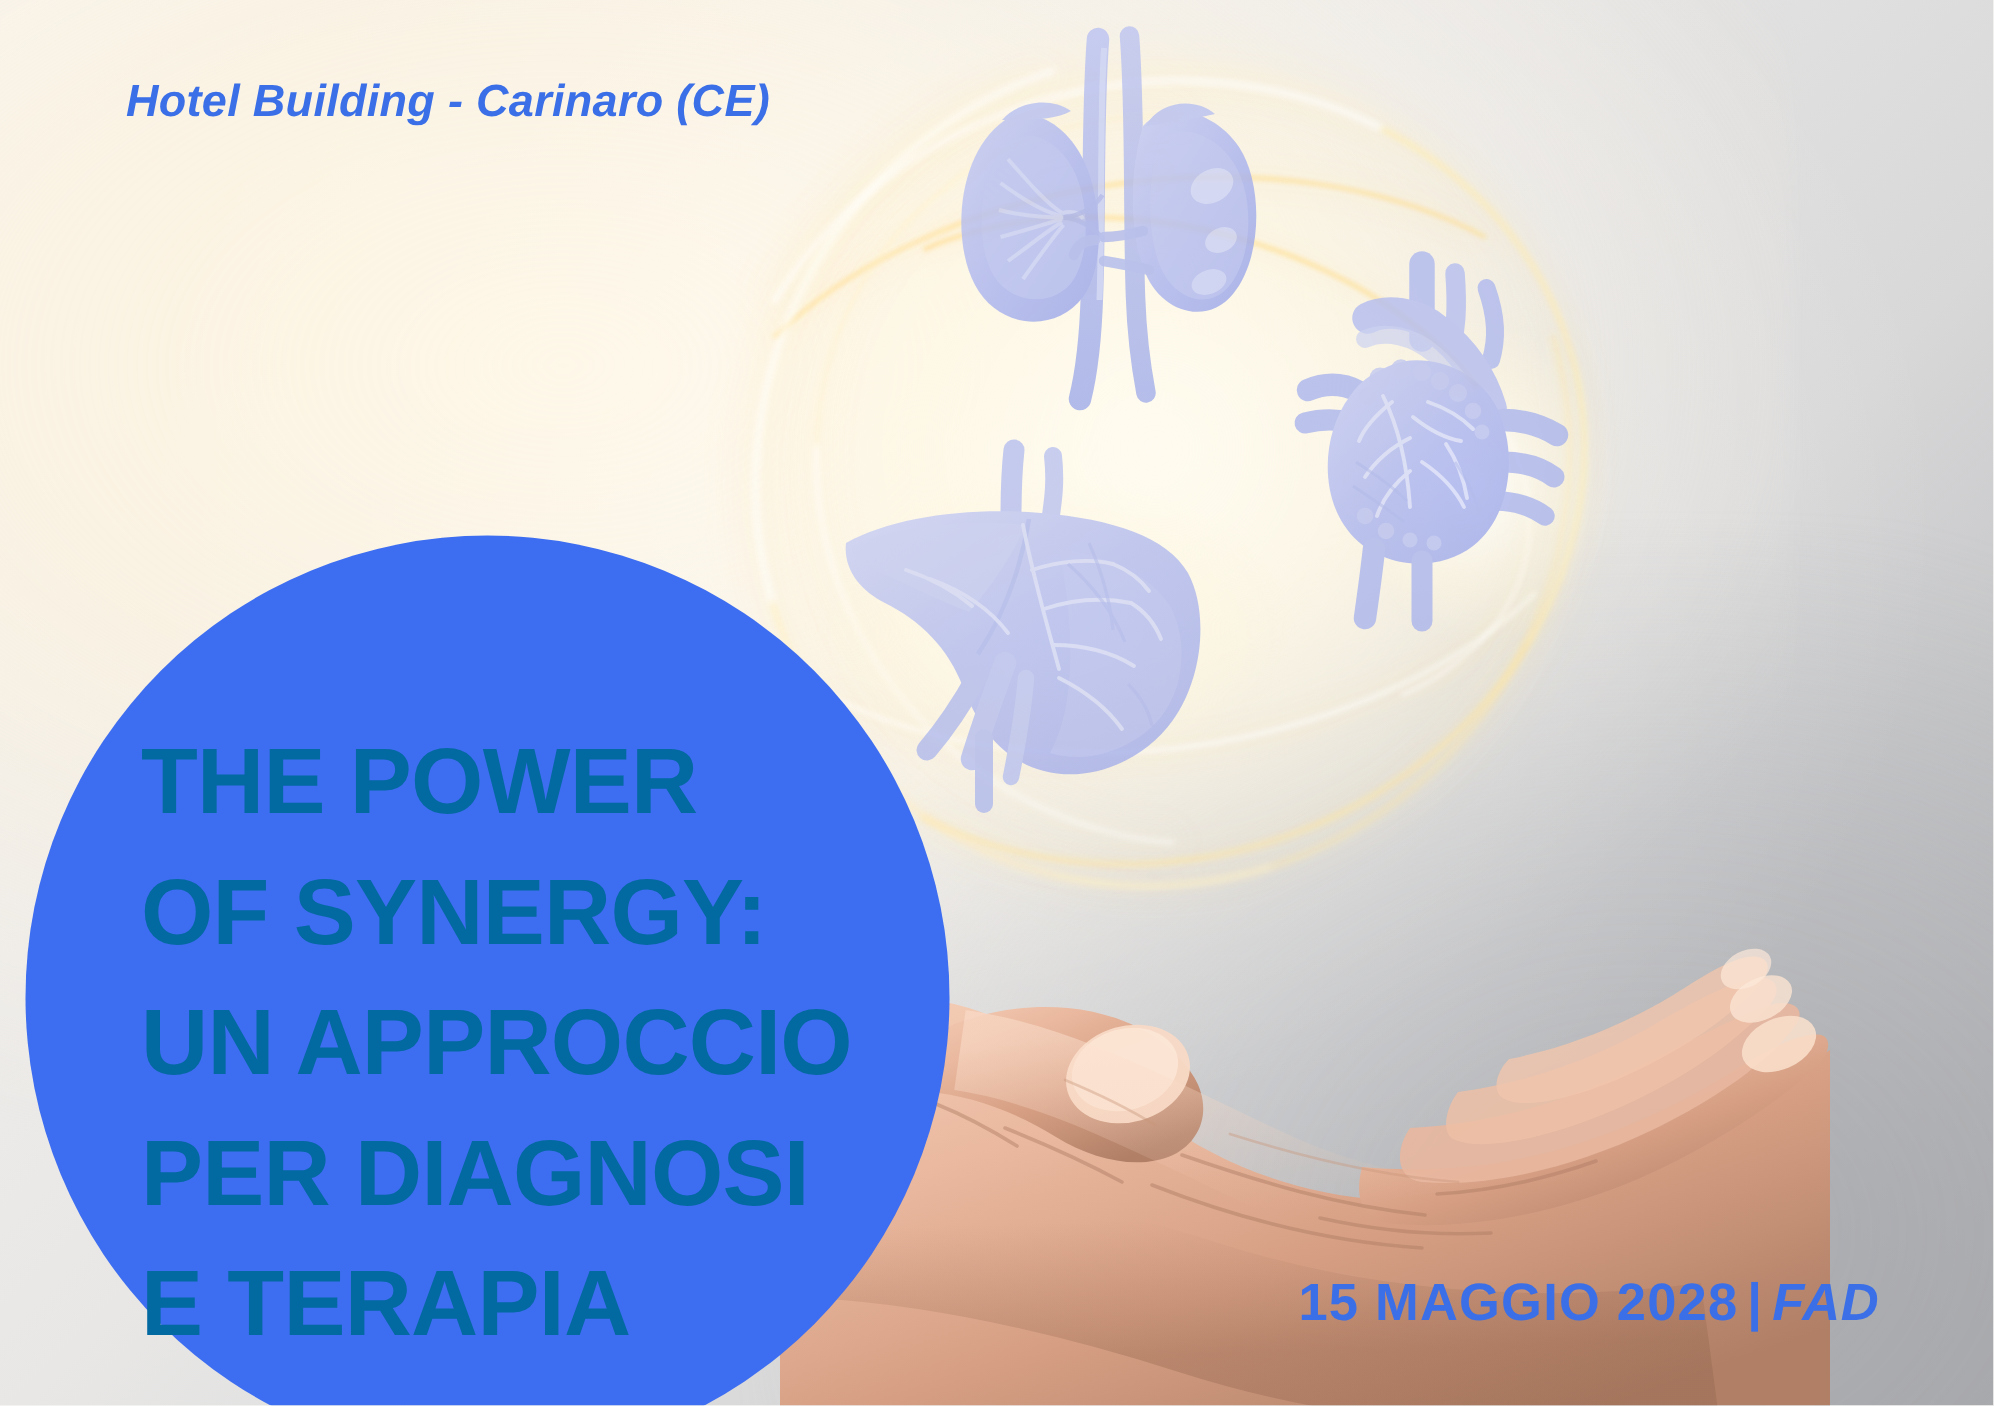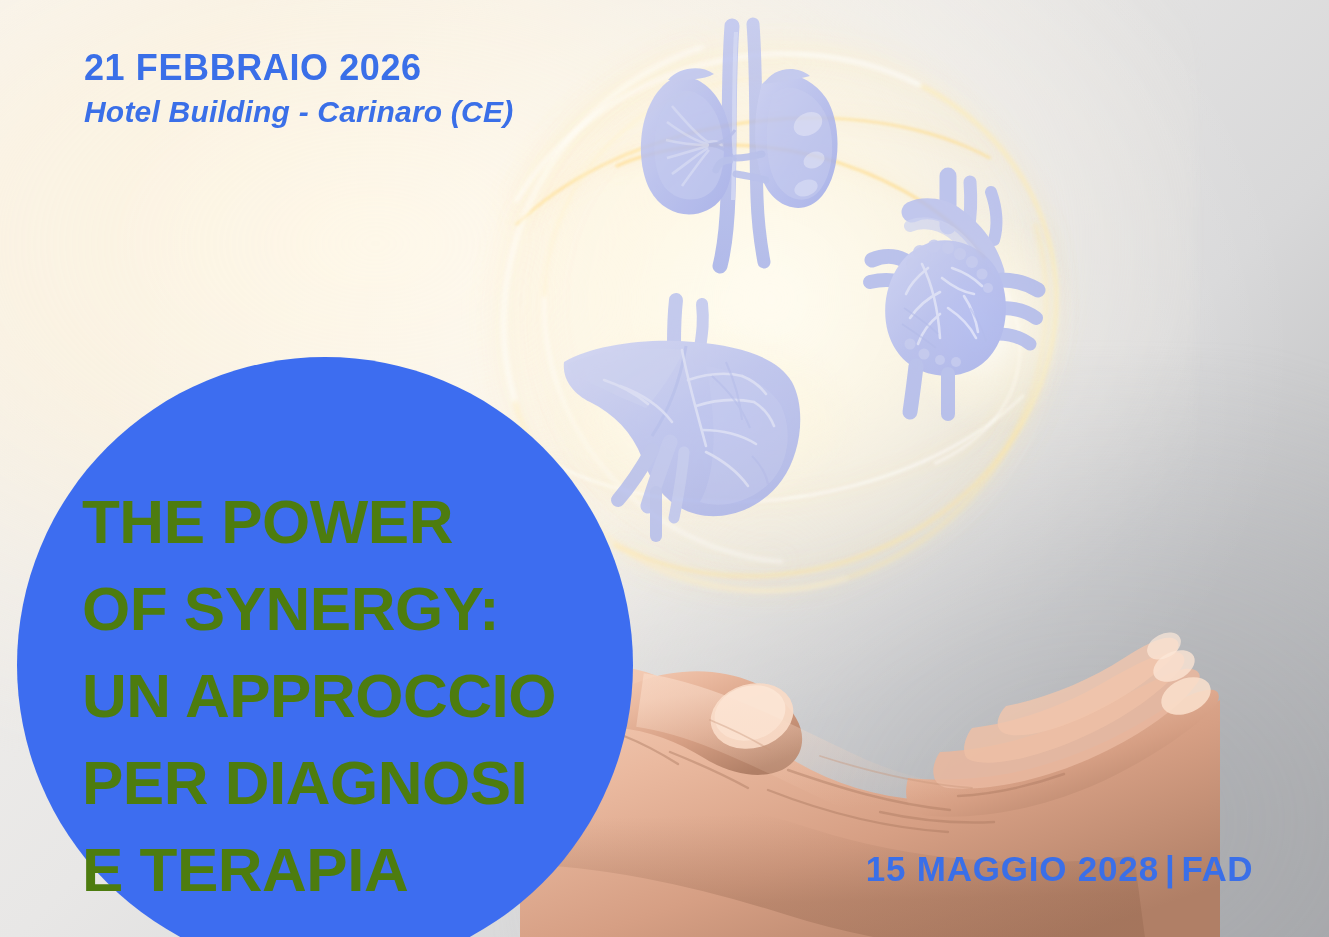--- a/index.html
+++ b/index.html
@@ -174,24 +174,24 @@
     position: absolute;
     left: 17px;
     top: 357px;
     width: 616px;
     height: 616px;
     border-radius: 50%;
     background: #3d6df0;
   }
   .title-block {
     position: absolute;
-    left: 82px;
+    left: 94px;
     top: 478px;
     width: 520px;
-    color: #4d7c0f;
+    color: #0369a1;
     font-weight: bold;
     font-size: 62px;
     line-height: 87px;
     letter-spacing: -0.5px;
     white-space: pre-line;
   }
 
   
   .top-left {
     position: absolute;
@@ -217,21 +217,21 @@
     position: absolute;
     right: 76px;
     bottom: 48px;
     color: #3a6fe8;
     font-size: 35px;
     font-weight: bold;
     letter-spacing: 0.8px;
     white-space: nowrap;
   }
   .br-sep { font-weight: bold; margin: 0 6px; }
-  .br-mode { font-weight: bold; letter-spacing: 0.5px; }
+  .br-mode { font-style: italic; font-weight: bold; letter-spacing: 0.5px; }
 </style>
 </head>
 <body>
 
 <div id="poster">
 
   <div class="bg-base"></div>
   <div class="bg-warm"></div>
   <div class="bg-cool"></div>
   <div class="bg-vignette"></div>
@@ -482,21 +482,20 @@
   </div>
 
   <div class="blue-circle"></div>
   <div class="title-block">THE POWER
  OF SYNERGY:
 UN APPROCCIO
 PER DIAGNOSI
 E TERAPIA</div>
 
   <div class="top-left">
-    <div class="tl-date">21 FEBBRAIO 2026</div>
     <div class="tl-venue">Hotel Building - Carinaro (CE)</div>
   </div>
 
   <div class="bottom-right">
     <span>15 MAGGIO 2028</span><span class="br-sep">|</span><span class="br-mode">FAD</span>
   </div>
 
 </div>
 
 </body></html>

